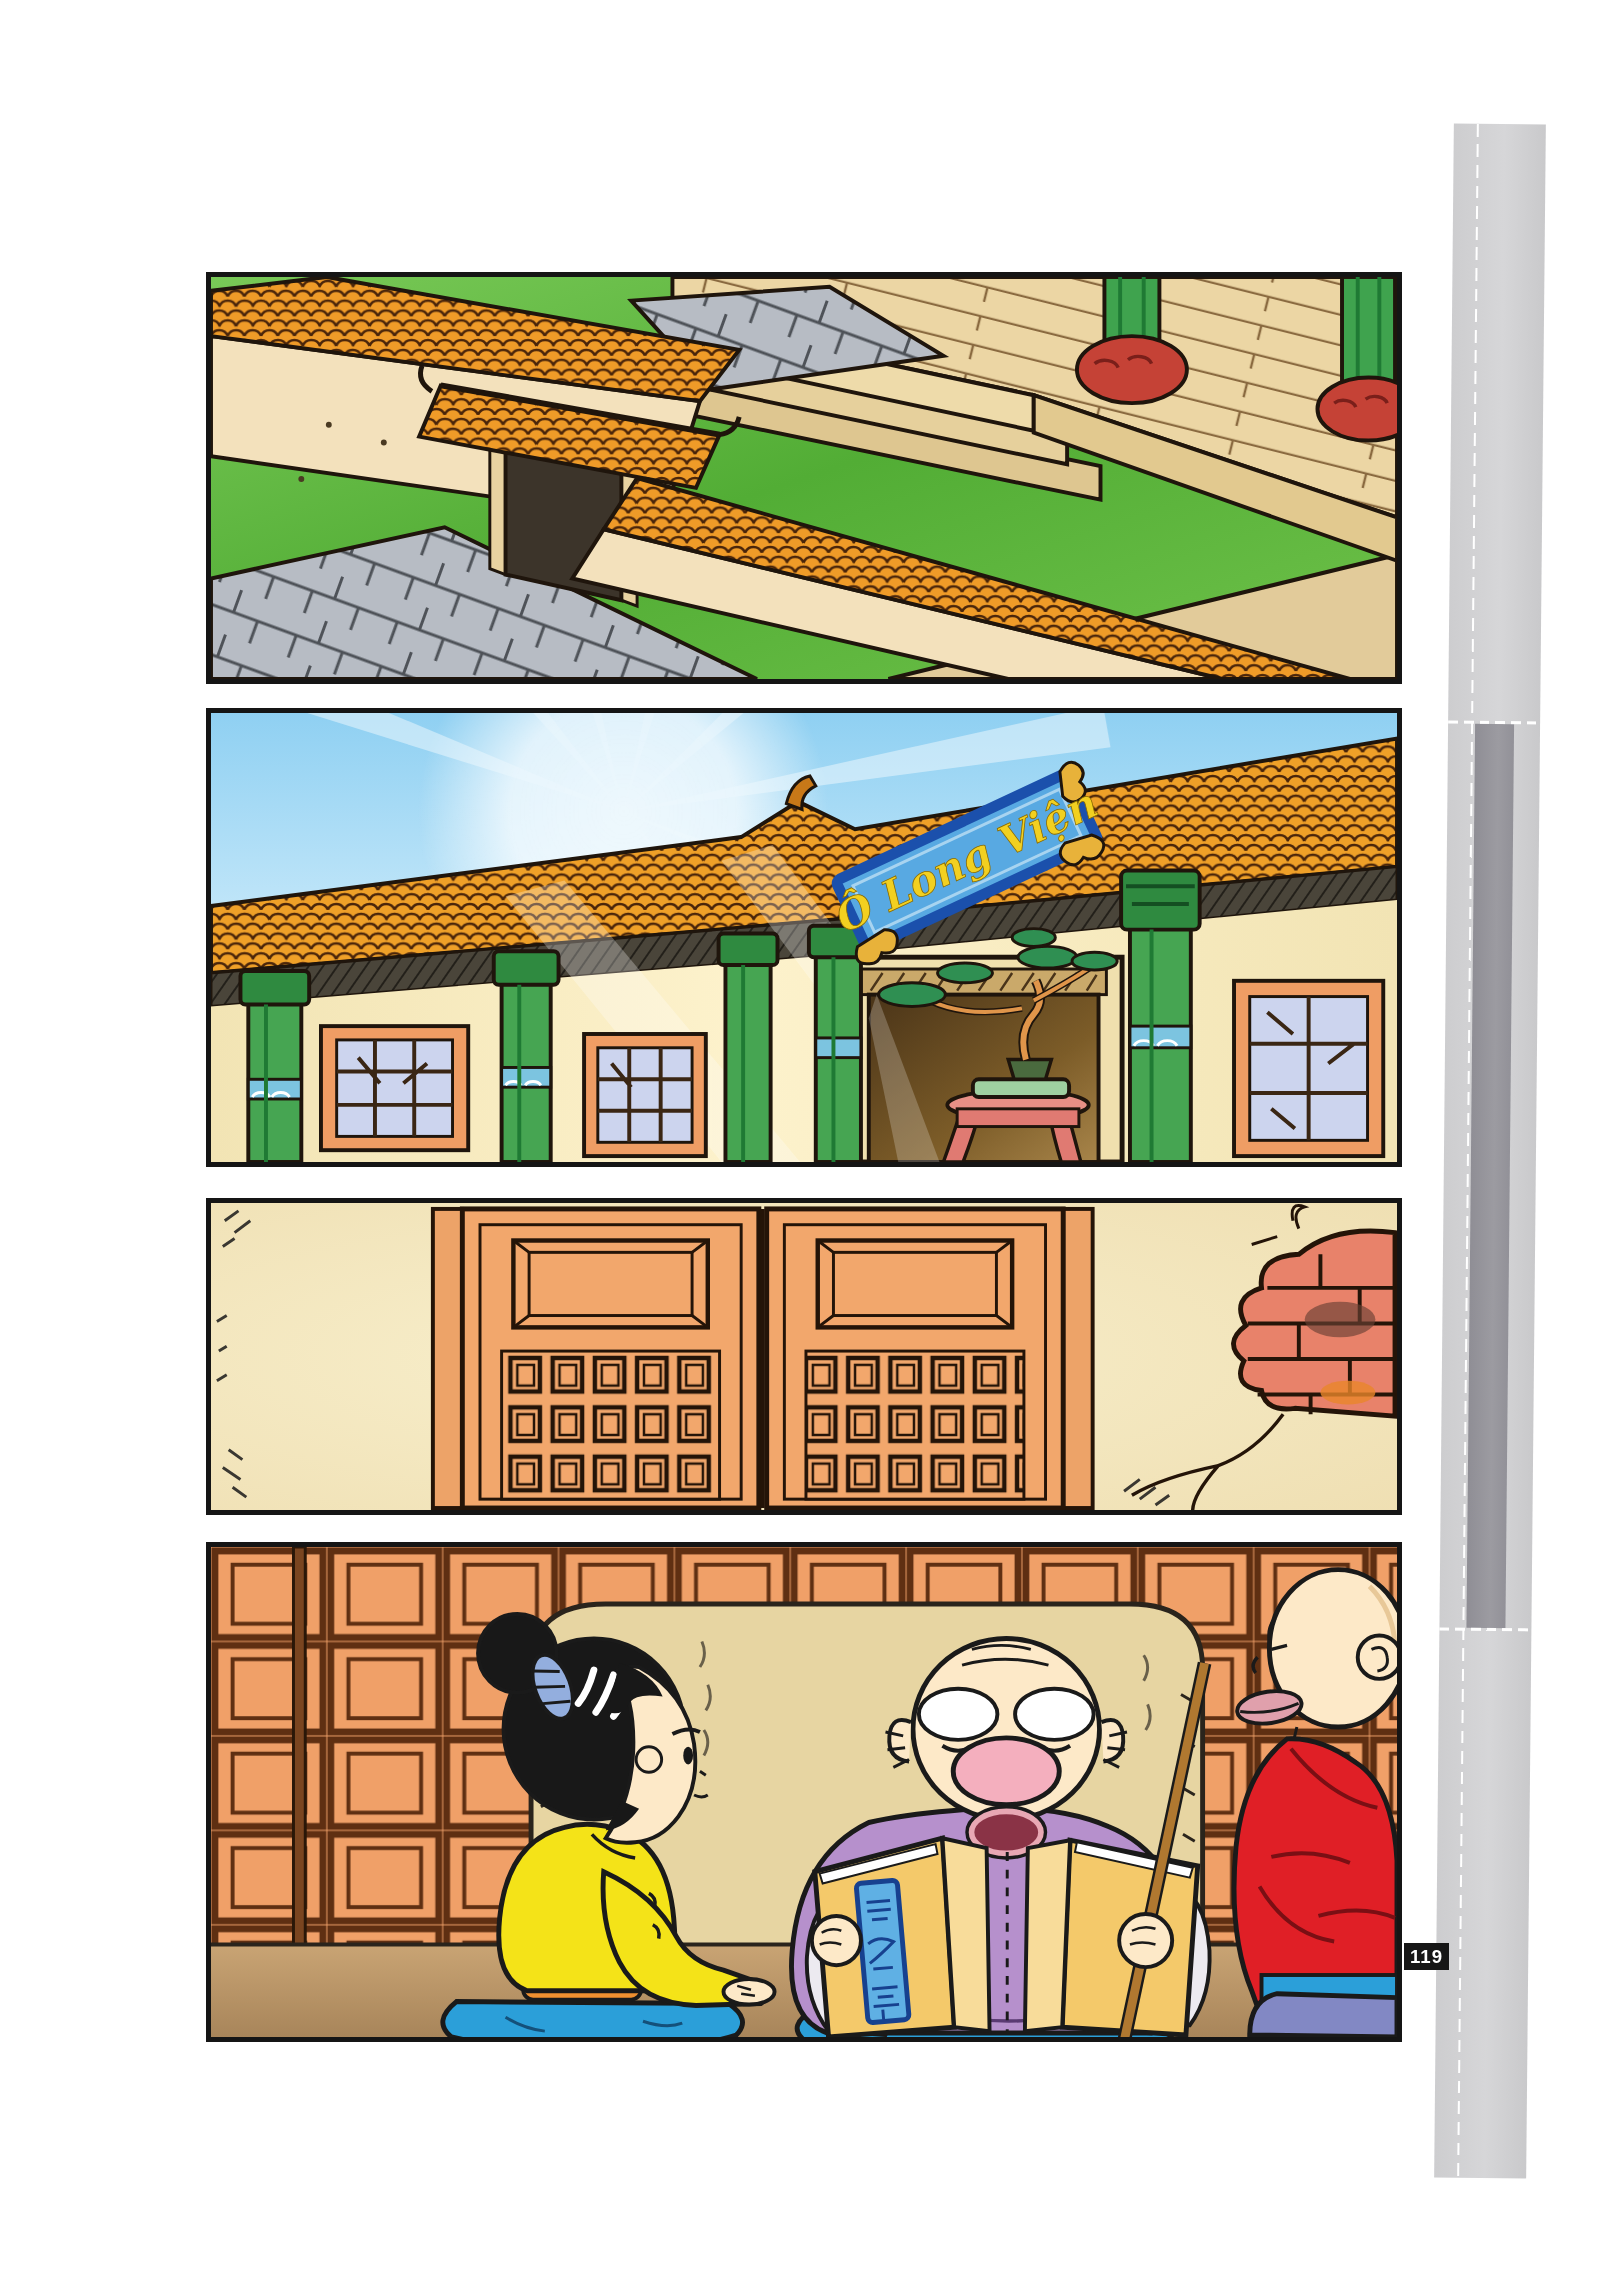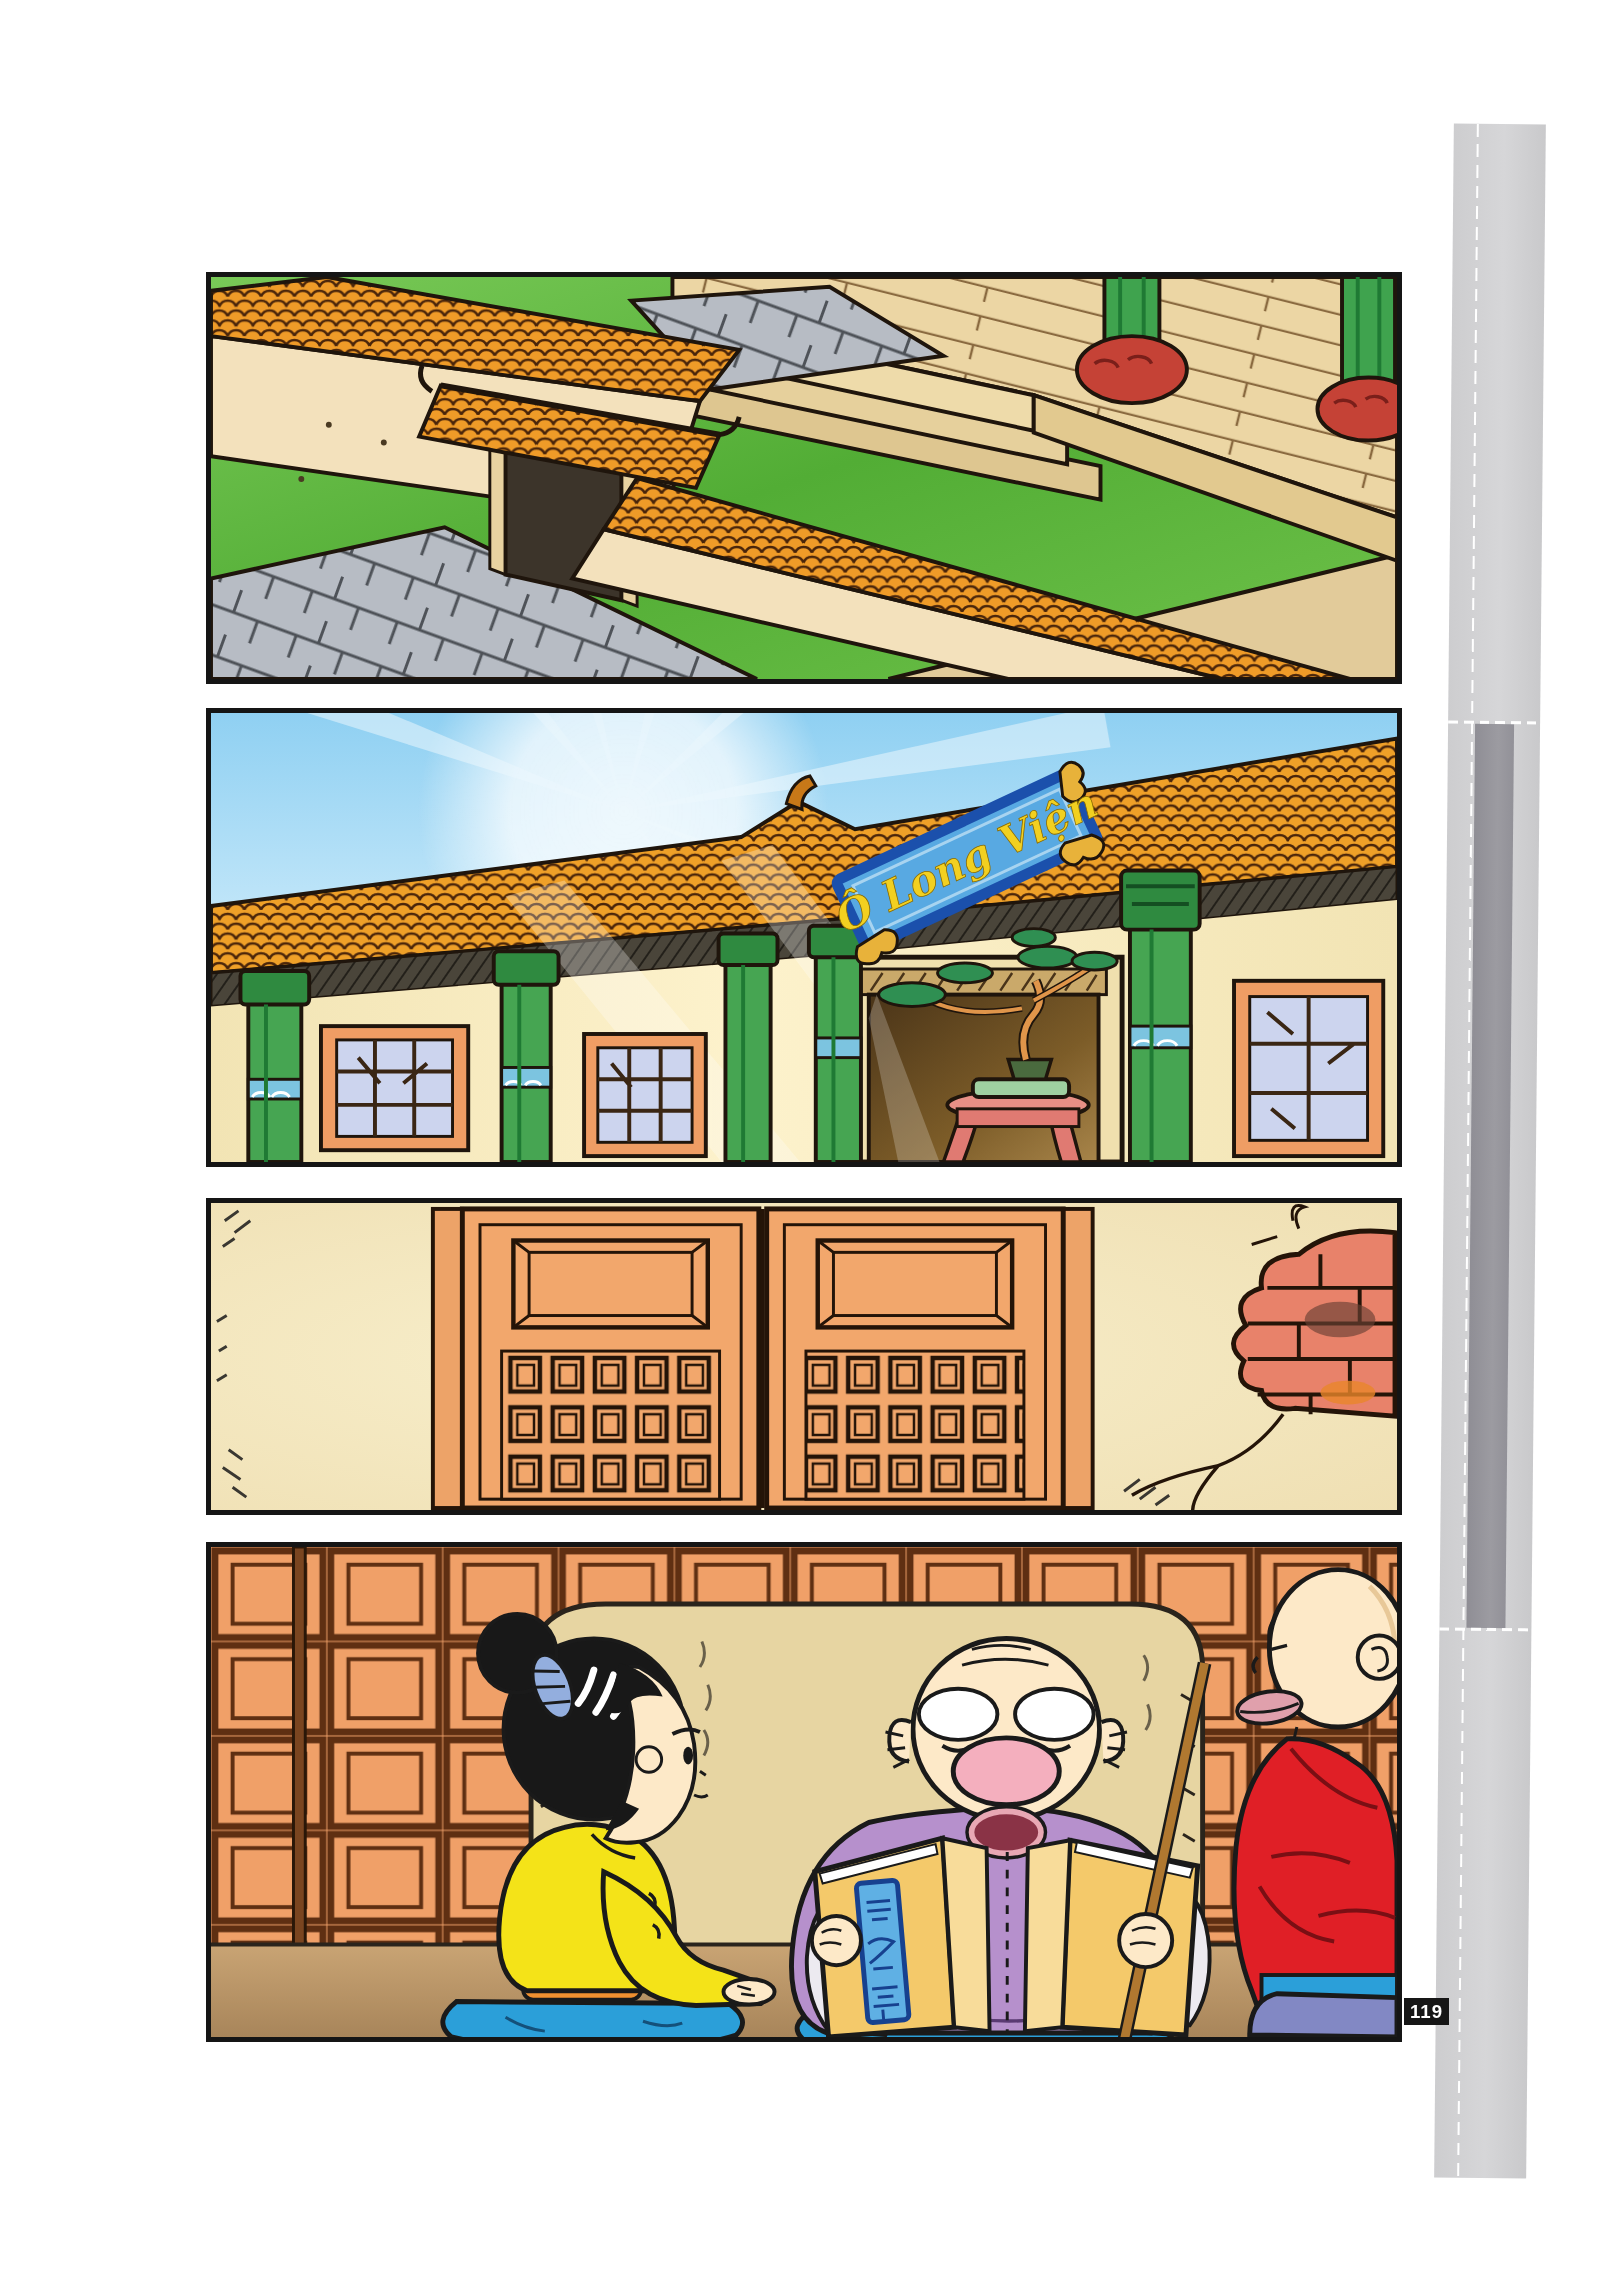--- a/index.html
+++ b/index.html
@@ -32,21 +32,21 @@
     background:repeating-linear-gradient(to bottom,#ffffff 0 12.7px,rgba(255,255,255,0) 12.7px 20.6px);
   }
   .edge-bar .dash-h{
     position:absolute;left:0;width:100%;height:2.9px;
     background:repeating-linear-gradient(to right,#ffffff 0 9.8px,rgba(255,255,255,0) 9.8px 15.7px);
   }
   .edge-bar .dash-h.top{top:597px;}
   .edge-bar .dash-h.bot{top:1504px;}
 
   .page-badge{
-    position:absolute;left:1404px;top:1998px;width:45px;height:27.4px;
+    position:absolute;left:1404px;top:1943px;width:45px;height:27.4px;
     background:#161616;color:#ffffff;font-weight:bold;font-size:18.6px;
     line-height:27.4px;text-align:center;letter-spacing:1px;
     font-family:"Liberation Sans", sans-serif;
   }
 </style>
 </head>
 <body>
 
 <div class="panel" id="panel1" aria-label="Bird's-eye view of a temple courtyard: cream walls topped with orange roof tiles, a small gate, grey flagstone paths, green lawn, wooden platform with steps and green columns on red carved bases">
 <svg viewBox="0 0 1208 408" preserveAspectRatio="none">

